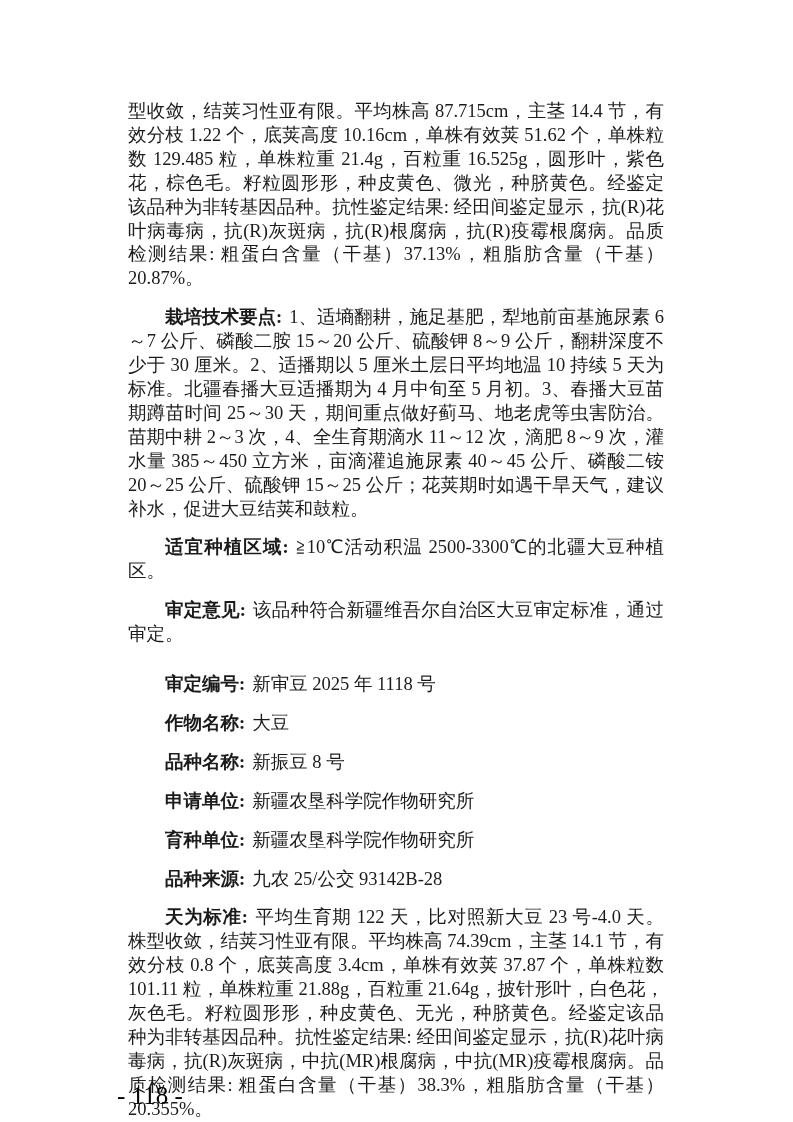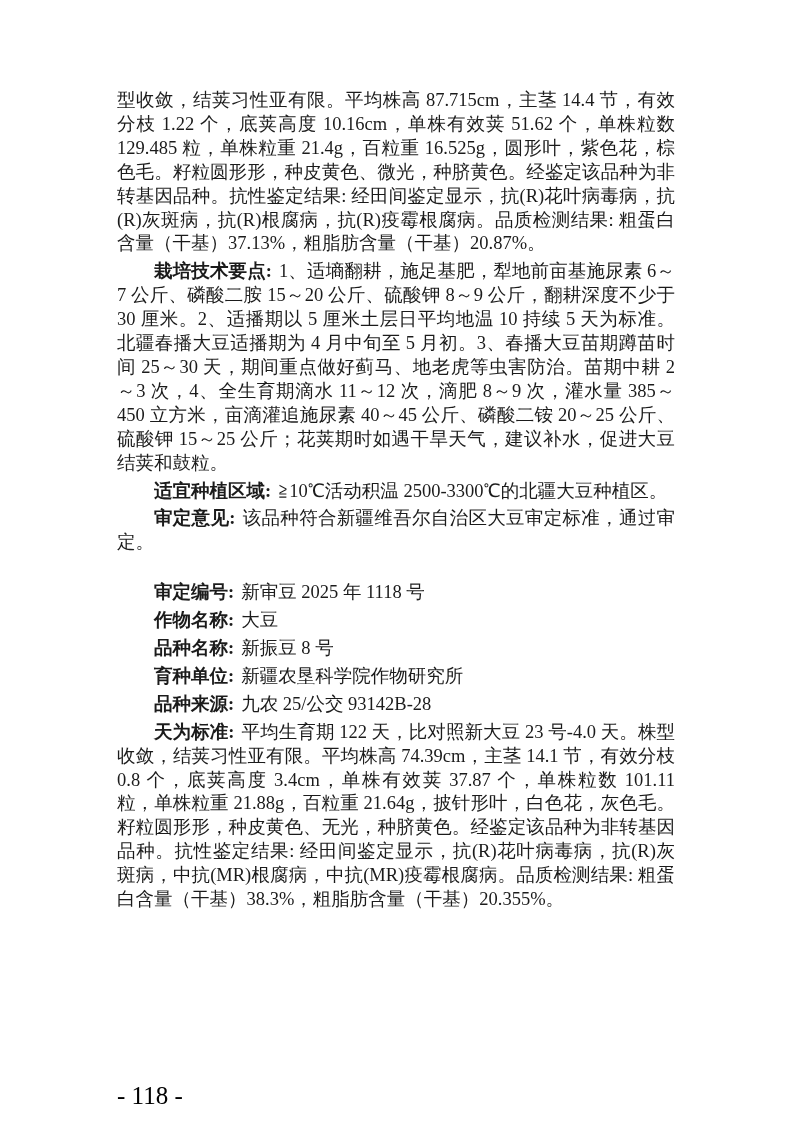--- a/index.html
+++ b/index.html
@@ -25,21 +25,21 @@
   .content {
     position: absolute;
     left: 113px;
     top: 85px;
     width: 566px;
     font-size: 18.5px;
     line-height: 23.9px;
     text-align: justify;
   }
   .content p {
-    margin: 4px;
+    margin: 15px;
     padding: 0;
     text-indent: 2em;
   }
   .content p.no-indent {
     text-indent: 0;
   }
   .content p.gap-before {
     margin-top: 26px;
   }
   .lbl {
@@ -69,20 +69,21 @@
     <p><span class="lbl">适宜种植区域:</span><span>≧10℃活动积温 2500-3300℃的北疆大豆种植区。</span></p>
 
     <p><span class="lbl">审定意见:</span><span>该品种符合新疆维吾尔自治区大豆审定标准，通过审定。</span></p>
 
     <p class="gap-before"><span class="lbl">审定编号:</span><span>新审豆 2025 年 1118 号</span></p>
 
     <p><span class="lbl">作物名称:</span><span>大豆</span></p>
 
     <p><span class="lbl">品种名称:</span><span>新振豆 8 号</span></p>
 
+    <p><span class="lbl">申请单位:</span><span>新疆农垦科学院作物研究所</span></p>
 
     <p><span class="lbl">育种单位:</span><span>新疆农垦科学院作物研究所</span></p>
 
     <p><span class="lbl">品种来源:</span><span>九农 25/公交 93142B-28</span></p>
 
     <p><span class="lbl">天为标准:</span><span>平均生育期 122 天，比对照新大豆 23 号-4.0 天。株型收敛，结荚习性亚有限。平均株高 74.39cm，主茎 14.1 节，有效分枝 0.8 个，底荚高度 3.4cm，单株有效荚 37.87 个，单株粒数 101.11 粒，单株粒重 21.88g，百粒重 21.64g，披针形叶，白色花，灰色毛。籽粒圆形形，种皮黄色、无光，种脐黄色。经鉴定该品种为非转基因品种。抗性鉴定结果: 经田间鉴定显示，抗(R)花叶病毒病，抗(R)灰斑病，中抗(MR)根腐病，中抗(MR)疫霉根腐病。品质检测结果: 粗蛋白含量（干基）38.3%，粗脂肪含量（干基）20.355%。</span></p>
 
 
   </div>
 

